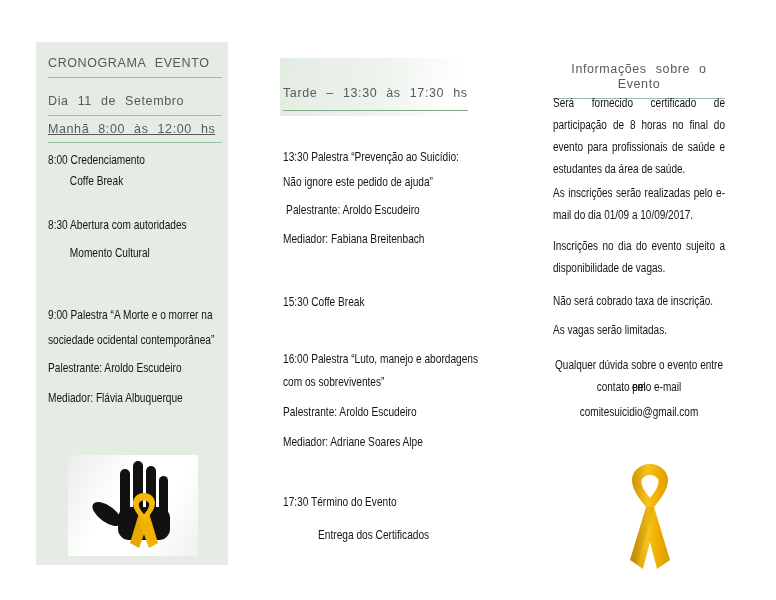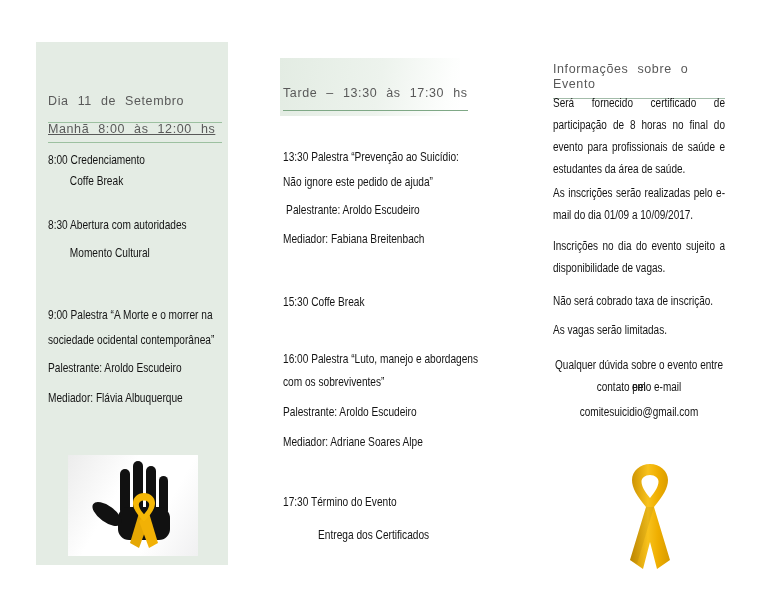--- a/index.html
+++ b/index.html
@@ -22,21 +22,21 @@
   .ln { line-height:14px; white-space:nowrap; }
   .ind28 { padding-left:28px; }
   .ind45 { padding-left:45px; }
   .ind4  { padding-left:4px; }
   
   .panel-left {
     position:absolute; left:36px; top:42px; width:192px; height:523px;
     background:#e4ece4;
   }
   .lp-title   { left:12px; top:14px; width:174px; padding-bottom:6px; }
-  .lp-date    { left:12px; top:52px; width:174px; padding-bottom:13px; }
+  .lp-date    { left:12px; top:52px; width:174px; padding-bottom:6px; }
   .lp-morning { left:12px; top:80px; width:174px; padding-bottom:5px;text-decoration:underline; }
   .leftbody   { left:12px; top:105px; width:240px; }
   .l0{margin-top:6px;} .l1{margin-top:7px;} .l2{margin-top:30px;} .l3{margin-top:14px;}
   .l4{margin-top:48px;} .l5{margin-top:11px;} .l6{margin-top:14px;} .l7{margin-top:16px;}
   .hand-box {
     position:absolute; left:32px; top:413px; width:130px; height:101px;
     background:linear-gradient(120deg,#ececec 0%,#ffffff 38%,#ffffff 68%,#f0f0f1 100%);
   }
   
   .panel-mid { position:absolute; left:280px; top:42px; width:200px; height:523px; }
@@ -44,37 +44,38 @@
     position:absolute; left:0; top:16px; width:180px; height:58px;
     background:linear-gradient(100deg,#e3ece3 0%,#edf3ed 55%,#fdfefd 92%,#ffffff 100%);
   }
   .mid-title { left:3px; top:44px; width:185px; padding-bottom:9px; }
   .midbody   { left:3px; top:104px; width:246px; }
   .m0{margin-top:4px;} .m1{margin-top:11px;} .m2{margin-top:14px;} .m3{margin-top:15px;}
   .m4{margin-top:49px;} .m5{margin-top:43px;} .m6{margin-top:9px;} .m7{margin-top:16px;}
   .m8{margin-top:16px;} .m9{margin-top:46px;} .m10{margin-top:19px;}
   
   .panel-right { position:absolute; left:553px; top:42px; width:180px; height:545px; }
-  .rp-title { left:0; top:20px; width:172px; padding-bottom:6px; border-bottom:1px solid #a3bcaa; }
+  .rp-title { left:0; top:20px; width:172px; padding-bottom:6px; border-bottom:1px solid #a3bcaa;text-align:center; }
   .rightbody { left:0; top:50px; width:215px; font-size:12.5px; transform:scaleX(0.80); }
   .rightbody p { margin:0; line-height:22px; text-align:justify; }
   .rp2{margin-top:2px !important;} .rp3{margin-top:9px !important;}
   .rp4{margin-top:11px !important;} .rp5{margin-top:7px !important;}
   .contact { position:absolute; left:0; width:215px; text-align:center; line-height:22px; }
   .c1 { top:262px; } .c2 { top:284px; }
   .email { position:absolute; left:0; top:312px; width:215px; text-align:center; line-height:16px; }
   .ribbon-box { position:absolute; left:62px; top:418px; width:70px; height:118px; }
   svg { display:block; }
 </style>
 </head>
 <body>
 
 <div class="page">
 
   <section class="panel-left">
+    <div class="h g-line lp-title">CRONOGRAMA EVENTO</div>
     <div class="h g-line lp-date">Dia 11 de Setembro</div>
     <div class="h g-line lp-morning">Manhã 8:00 às 12:00 hs</div>
 
     <div class="cond leftbody">
       <div class="ln l0">8:00 Credenciamento</div>
       <div class="ln l1 ind28">Coffe Break</div>
       <div class="ln l2">8:30 Abertura com autoridades</div>
       <div class="ln l3 ind28">Momento Cultural</div>
       <div class="ln l4">9:00 Palestra “A Morte e o morrer na</div>
       <div class="ln l5">sociedade ocidental contemporânea”</div>

